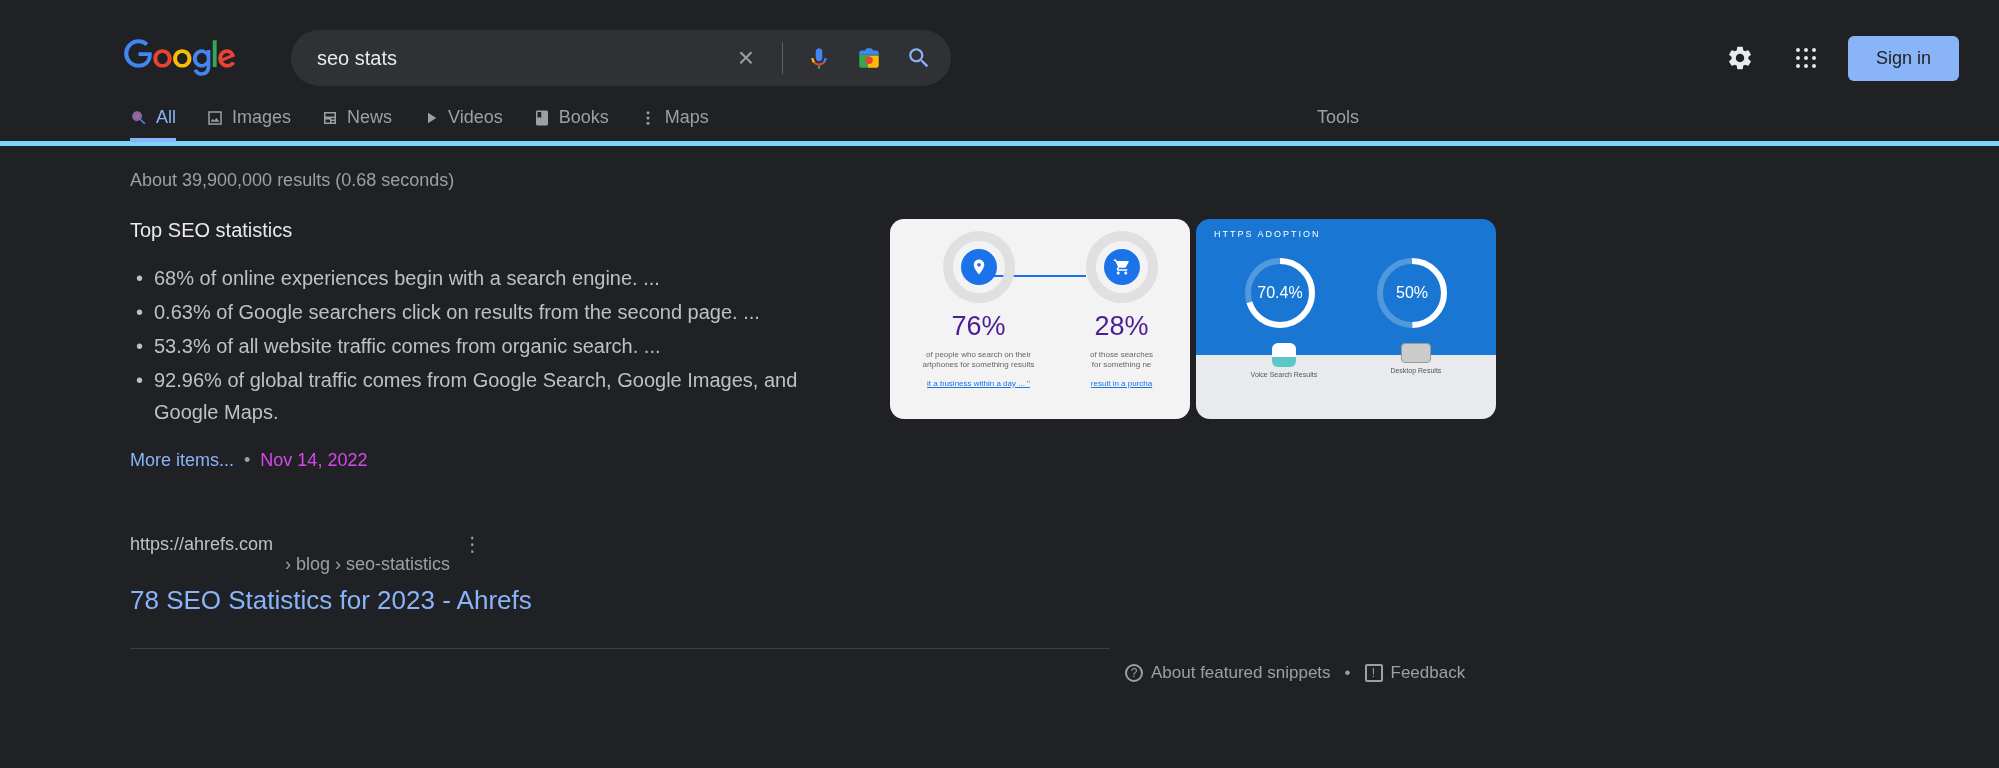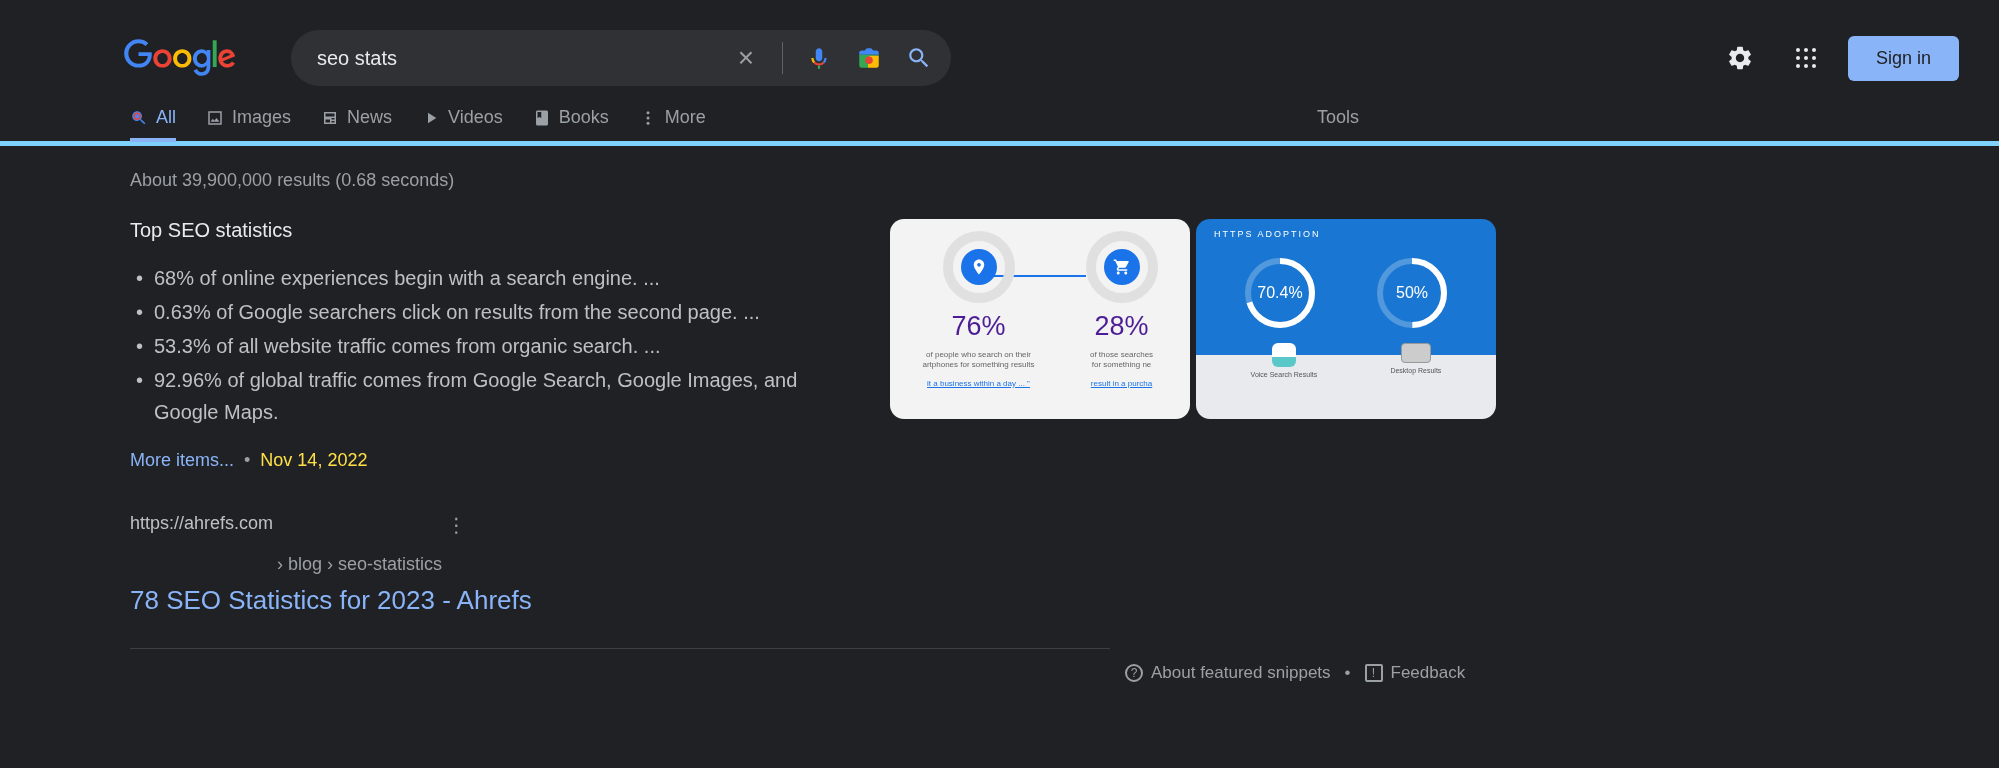--- a/index.html
+++ b/index.html
@@ -165,24 +165,25 @@
 }
 .more-items {
   display: flex;
   align-items: center;
   gap: 10px;
   margin-top: 22px;
   font-size: 18px;
 }
 .more-link { color: #8ab4f8; cursor: pointer; }
 .date-sep { color: #9aa0a6; }
-.snippet-date { color: #fde047; text-align: center; }
+.snippet-date { color: #d946ef; text-align: center; }
 .result-url {
   display: flex;
-  gap: 4px;
+  align-items: center;
+  gap: 12px;
   margin-top: 42px;
   font-size: 18px;
   color: #bdc1c6;
 }
 .url-path { color: #9aa0a6; margin-top: 41px; }
 .result-title {
   font-size: 26px;
   color: #8ab4f8;
   margin-top: 10px;
   cursor: pointer;
@@ -437,21 +438,21 @@
         <path d="M18 2H6c-1.1 0-2 .9-2 2v16c0 1.1.9 2 2 2h12c1.1 0 2-.9 2-2V4c0-1.1-.9-2-2-2zM6 4h5v8l-2.5-1.5L6 12V4z"></path>
       </svg>
     <span>Books</span>
   </div>
   <div class="tab">
     <svg class="tab-icon" viewBox="0 0 24 24" fill="#9aa0a6">
         <circle cx="12" cy="5" r="2"></circle>
         <circle cx="12" cy="12" r="2"></circle>
         <circle cx="12" cy="19" r="2"></circle>
       </svg>
-    <span>More</span>
+    <span>Maps</span>
   </div>
   <div class="tools">Tools</div>
 </div>
 
 <div class="content">
   <div class="result-stats">About 39,900,000 results (0.68 seconds)</div>
   <div class="featured">
     <div class="featured-text">
       <div class="snippet-title">Top SEO statistics</div>
       <ul class="snippet-list">

